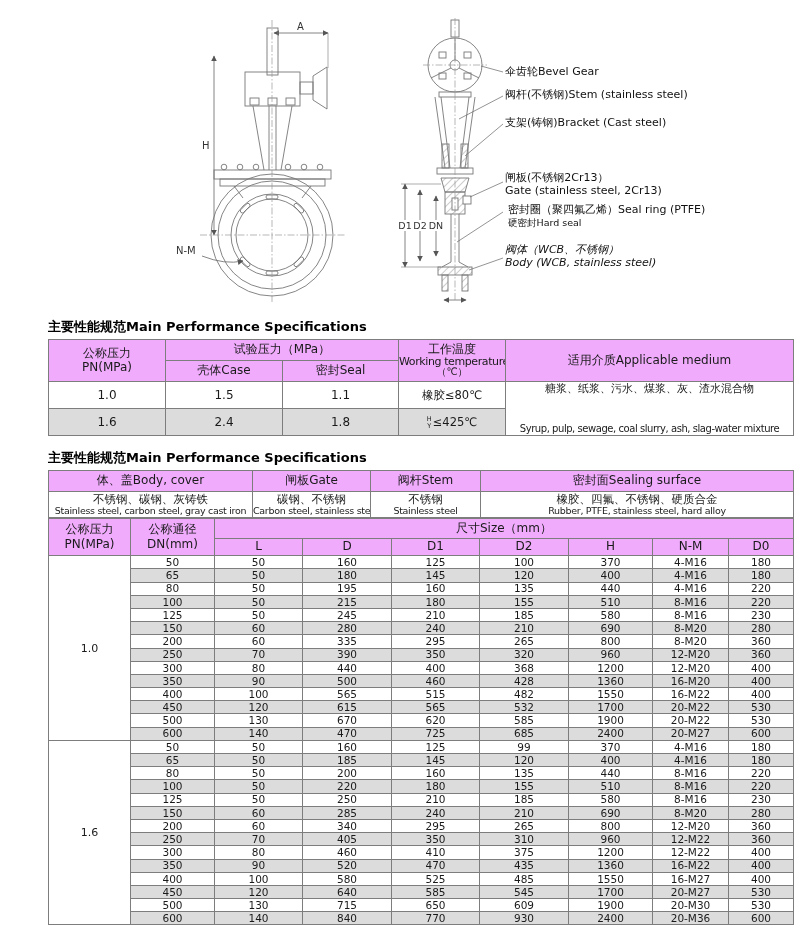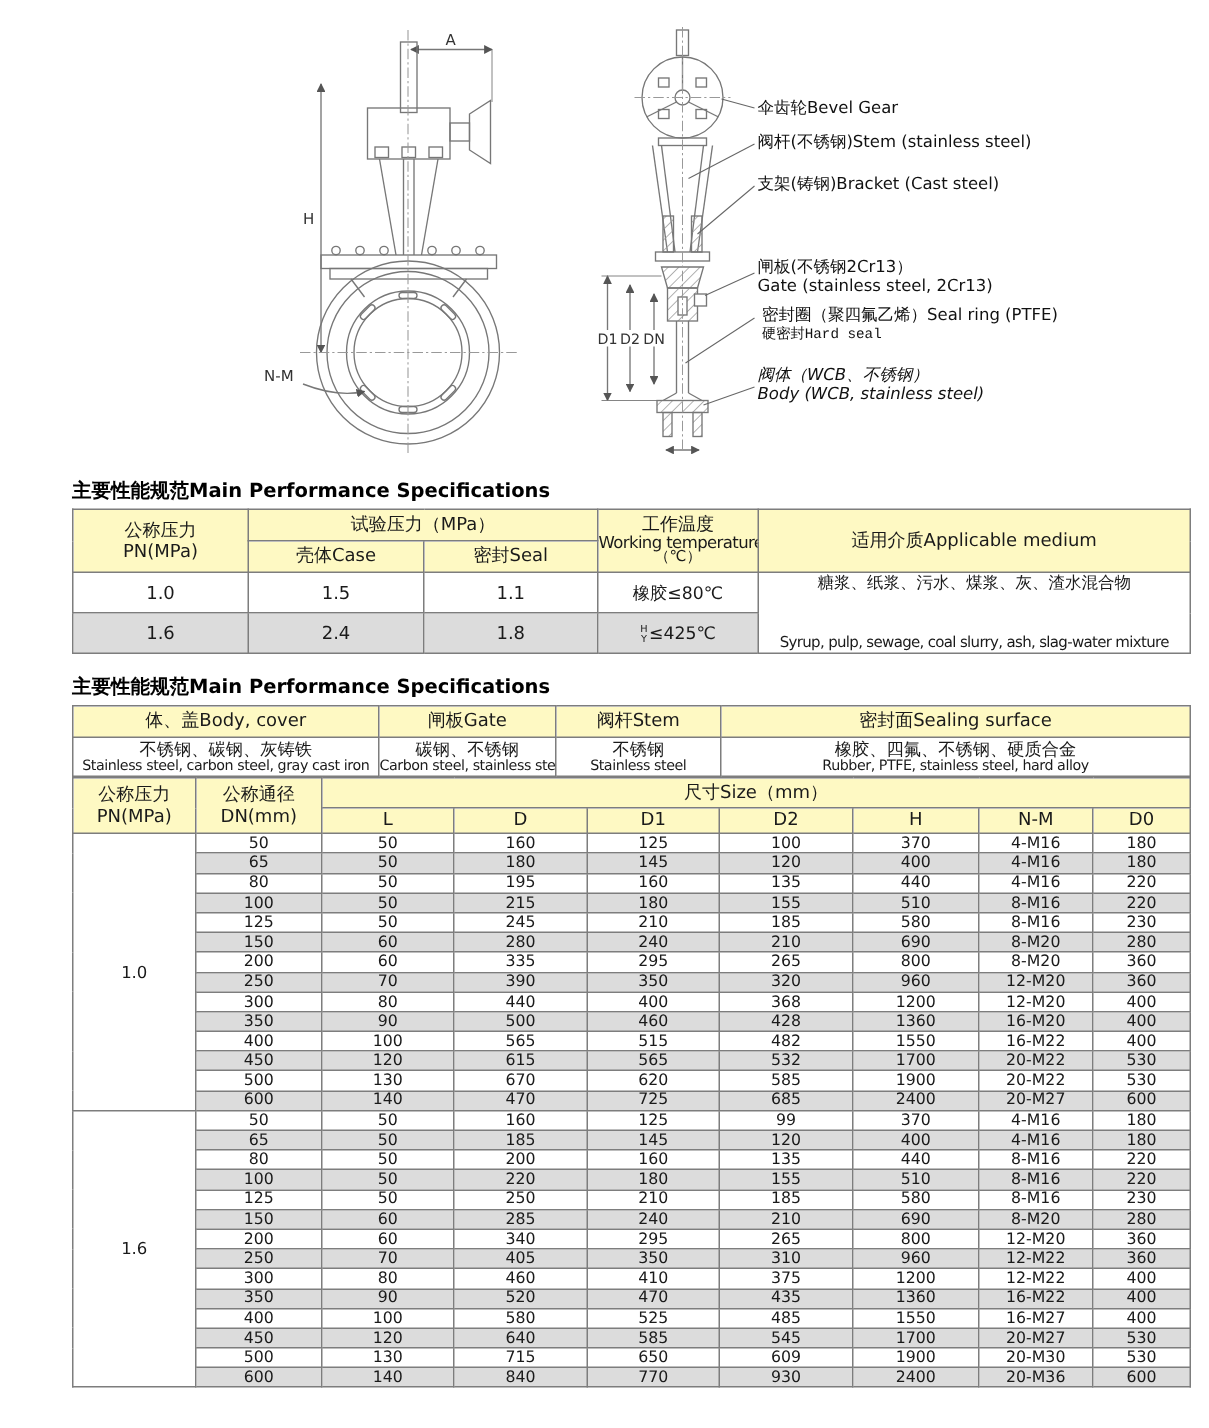--- a/index.html
+++ b/index.html
@@ -1,30 +1,30 @@
 <!DOCTYPE html>
 <html><head>
 <meta charset="utf-8">
 <style>
   html,body{margin:0;padding:0;}
   body{width:806px;height:952px;background:#fff;font-family:"DejaVu Sans","Liberation Sans",sans-serif;color:#1a1a1a;position:relative;overflow:hidden;}
   .sheet{position:relative;width:806px;height:952px;}
   
   .diagram-area{position:relative;height:308px;}
   .part-label{position:absolute;font-size:11px;line-height:1.18;color:#111;white-space:nowrap;}
-  .part-label .lbl-small{font-size:9.5px;font-family:Liberation Mono, monospace;}
+  .part-label .lbl-small{font-size:9.5px;}
   svg .thin{stroke-width:0.6;}
   
   .section-title{margin:10px 0 3px 48px;font-size:13px;font-weight:bold;color:#000;}
   .section-title.mt12{margin-top:13px;}
   .section-title.mt15{margin-top:16px;}
   
   table{border-collapse:collapse;table-layout:fixed;margin-left:48px;width:745px;}
   th,td{border:1px solid #7d7d7d;text-align:center;vertical-align:middle;padding:0;overflow:hidden;}
-  thead th{background:#fef9c3;font-weight:normal;font-size:12px;line-height:1.15;}
+  thead th{background:#f0abfc;font-weight:normal;font-size:12px;line-height:1.15;}
   .row-gray td{background:#dcdcdc;}
   .en-line{font-size:9.5px;letter-spacing:-0.3px;white-space:nowrap;}
   
   .perf-table th{height:20px;}
   .perf-table td{height:19px;font-size:12px;}
   .perf-table .temp-h div{line-height:1.05;}
   .perf-table .temp-h .en-small{font-size:11px;letter-spacing:-0.4px;white-space:nowrap;}
   .perf-table .temp-h .unit{font-size:10px;}
   .perf-table .temp-cell{font-size:11.5px;}
   .perf-table .medium-cell{background:#fff;}

